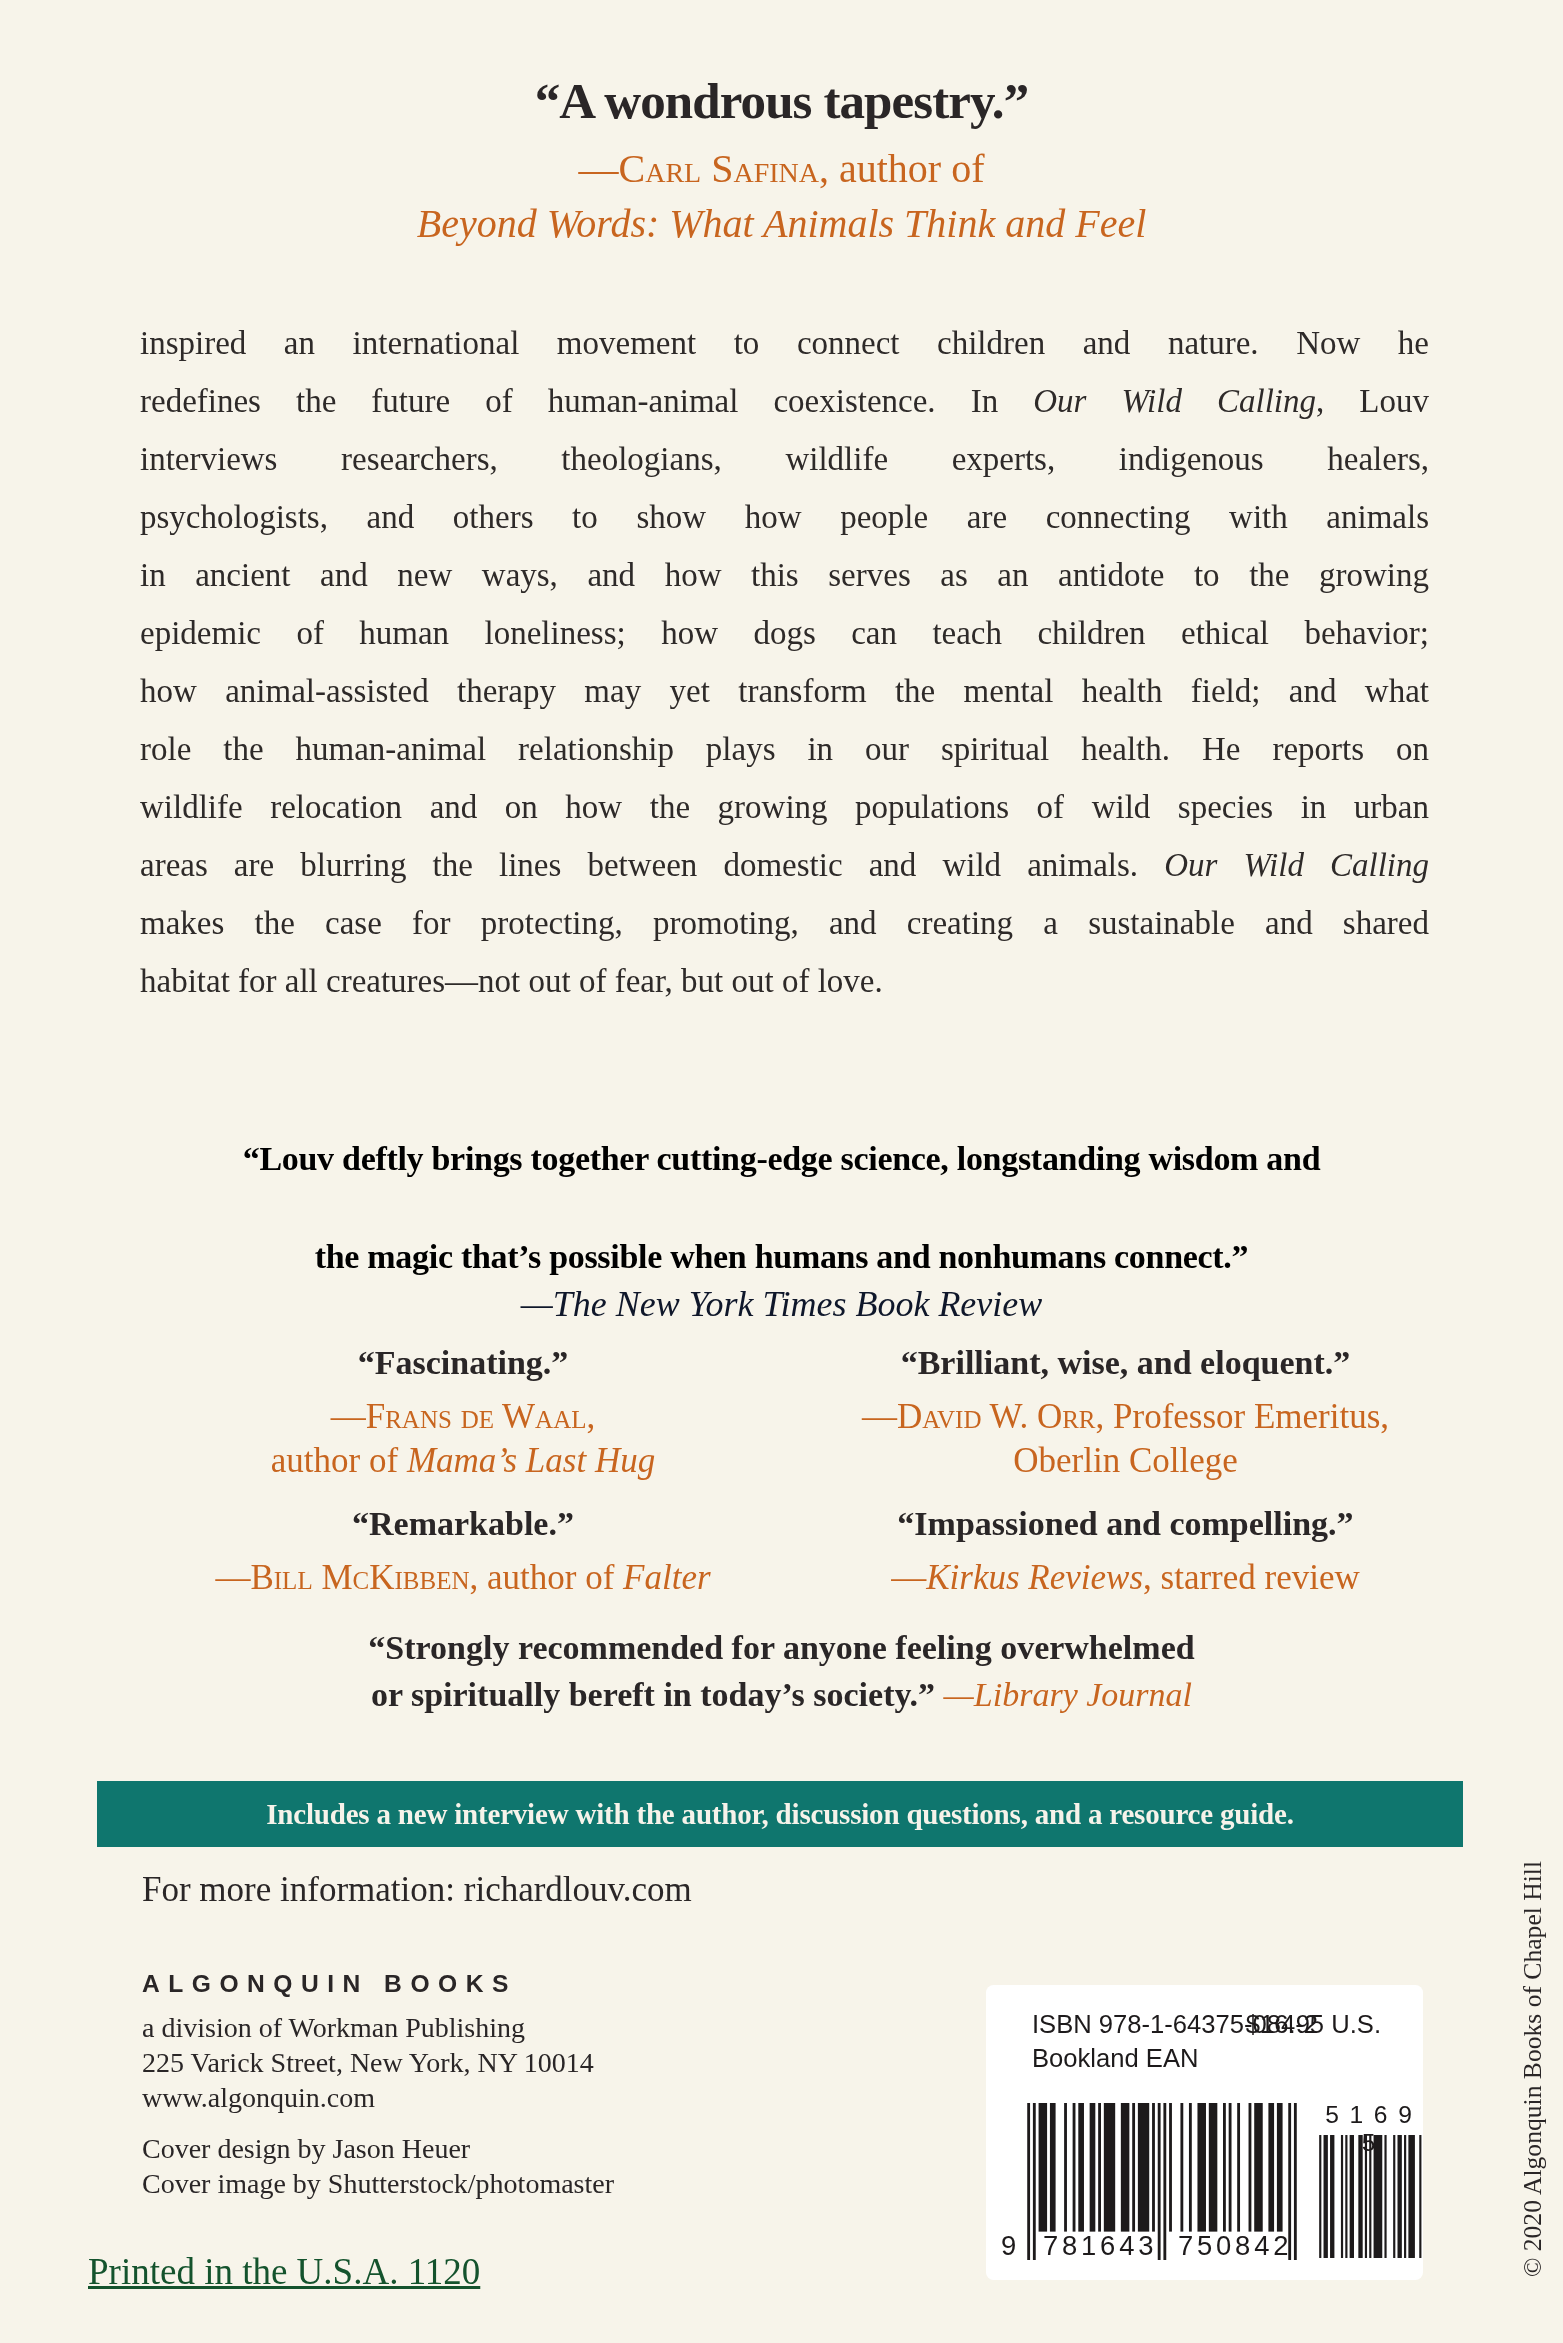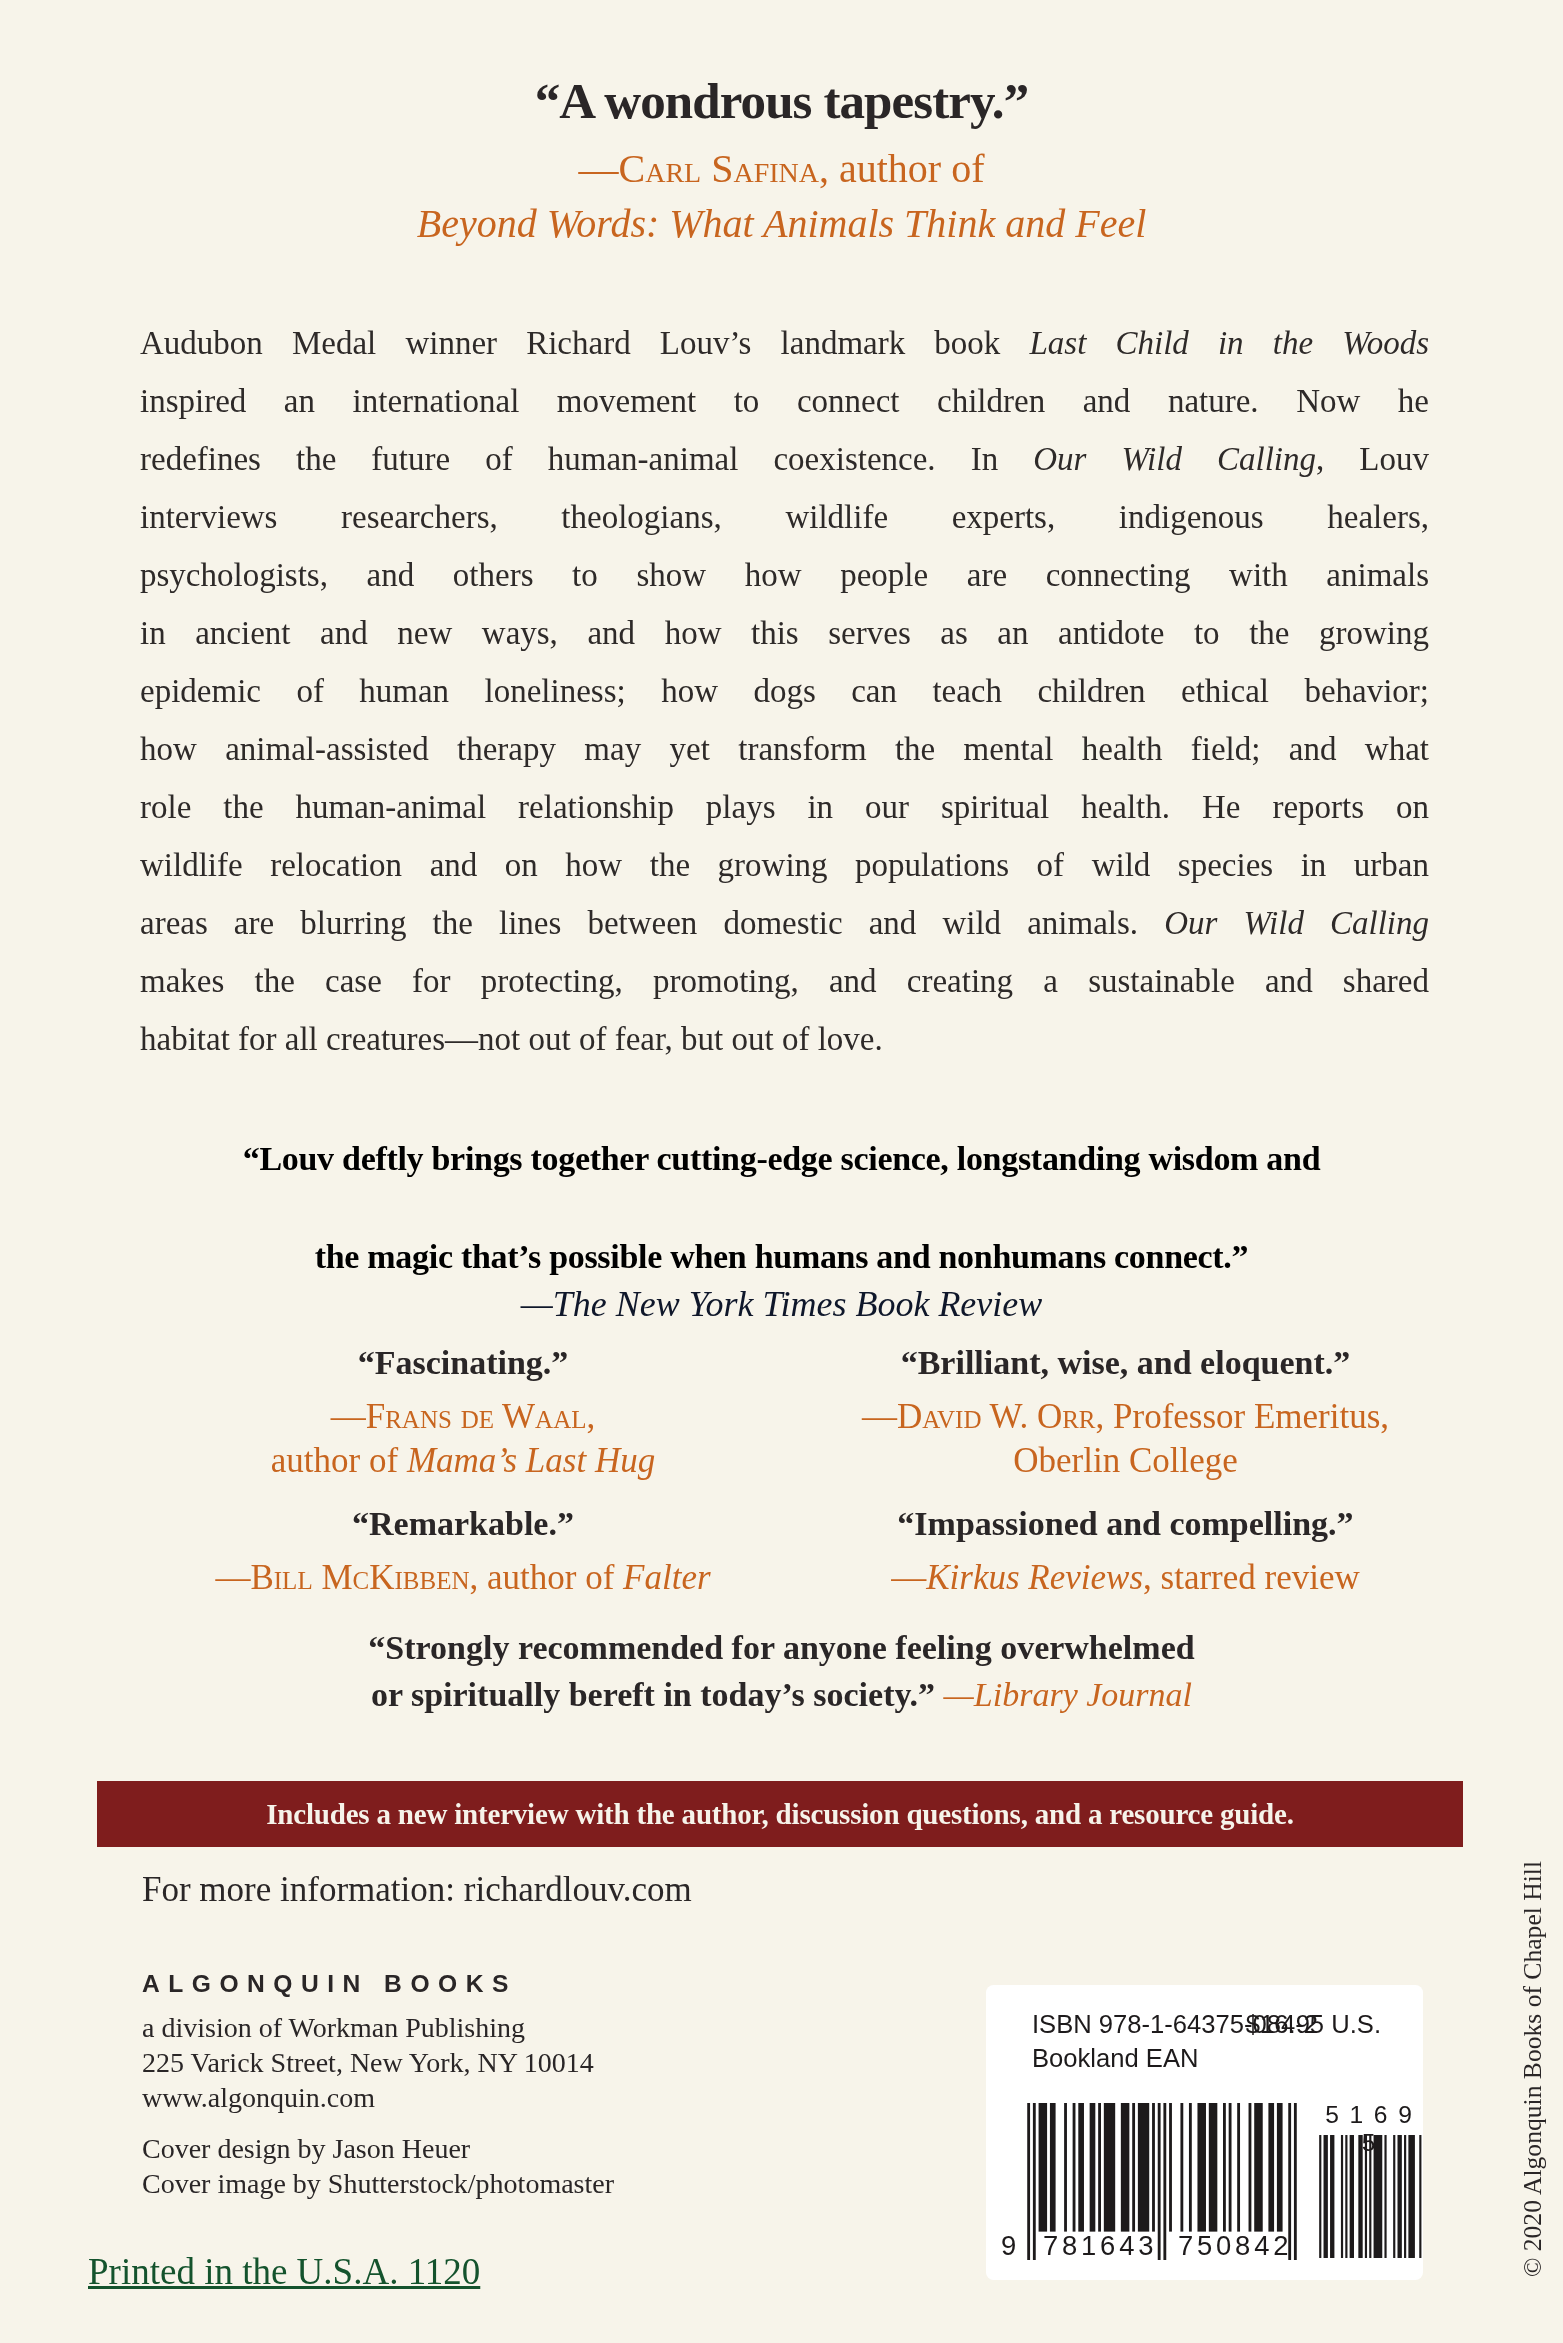--- a/index.html
+++ b/index.html
@@ -38,21 +38,21 @@
   .row-q1{top:1344px;}
   .row-a1{top:1395px;}
   .row-q2{top:1505px;}
   .row-a2{top:1556px;}
 
   
   .lj{position:absolute;top:1624px;left:119px;width:1325px;text-align:center;
       font-size:34px;line-height:47px;font-weight:bold;color:#2a2627;}
 
   
-  .banner{position:absolute;left:97px;top:1781px;width:1366px;height:66px;background:#7f1d1d;}
+  .banner{position:absolute;left:97px;top:1781px;width:1366px;height:66px;background:#0f766e;}
   .banner-text{width:100%;height:66px;line-height:66px;text-align:center;color:#f6f3ea;
       font-weight:bold;font-size:29px;letter-spacing:-0.2px;}
 
   .info-line{position:absolute;left:142px;top:1870px;font-size:35px;color:#2a2627;}
 
   
   .pub-name{position:absolute;left:142px;top:1970px;font-family:"Liberation Sans","DejaVu Sans",sans-serif;
       font-weight:bold;font-size:24.6px;letter-spacing:8.5px;color:#2a2627;}
   .pub-addr{position:absolute;left:142px;top:2010px;font-size:28px;line-height:35px;color:#2a2627;}
   .pub-credits{position:absolute;left:142px;top:2131px;font-size:28px;line-height:35px;color:#2a2627;}
@@ -81,21 +81,20 @@
 
 <div class="page">
 
   <div class="top-quote">
     <div class="tq-main">“A wondrous tapestry.”</div>
     <div class="tq-attr"><span>—</span><span class="seg-sc">Carl Safina</span><span>, author of</span></div>
     <div class="tq-work">Beyond Words: What Animals Think and Feel</div>
   </div>
 
   <div class="description">
-      <div class="desc-line"><span>Audubon Medal winner Richard Louv’s landmark book </span><span class="seg-i">Last Child in the Woods</span></div>
       <div class="desc-line"><span>inspired an international movement to connect children and nature. Now he</span></div>
       <div class="desc-line"><span>redefines the future of human-animal coexistence. In </span><span class="seg-i">Our Wild Calling</span><span>, Louv</span></div>
       <div class="desc-line"><span>interviews researchers, theologians, wildlife experts, indigenous healers,</span></div>
       <div class="desc-line"><span>psychologists, and others to show how people are connecting with animals</span></div>
       <div class="desc-line"><span>in ancient and new ways, and how this serves as an antidote to the growing</span></div>
       <div class="desc-line"><span>epidemic of human loneliness; how dogs can teach children ethical behavior;</span></div>
       <div class="desc-line"><span>how animal-assisted therapy may yet transform the mental health field; and what</span></div>
       <div class="desc-line"><span>role the human-animal relationship plays in our spiritual health. He reports on</span></div>
       <div class="desc-line"><span>wildlife relocation and on how the growing populations of wild species in urban</span></div>
       <div class="desc-line"><span>areas are blurring the lines between domestic and wild animals. </span><span class="seg-i">Our Wild Calling</span></div>

